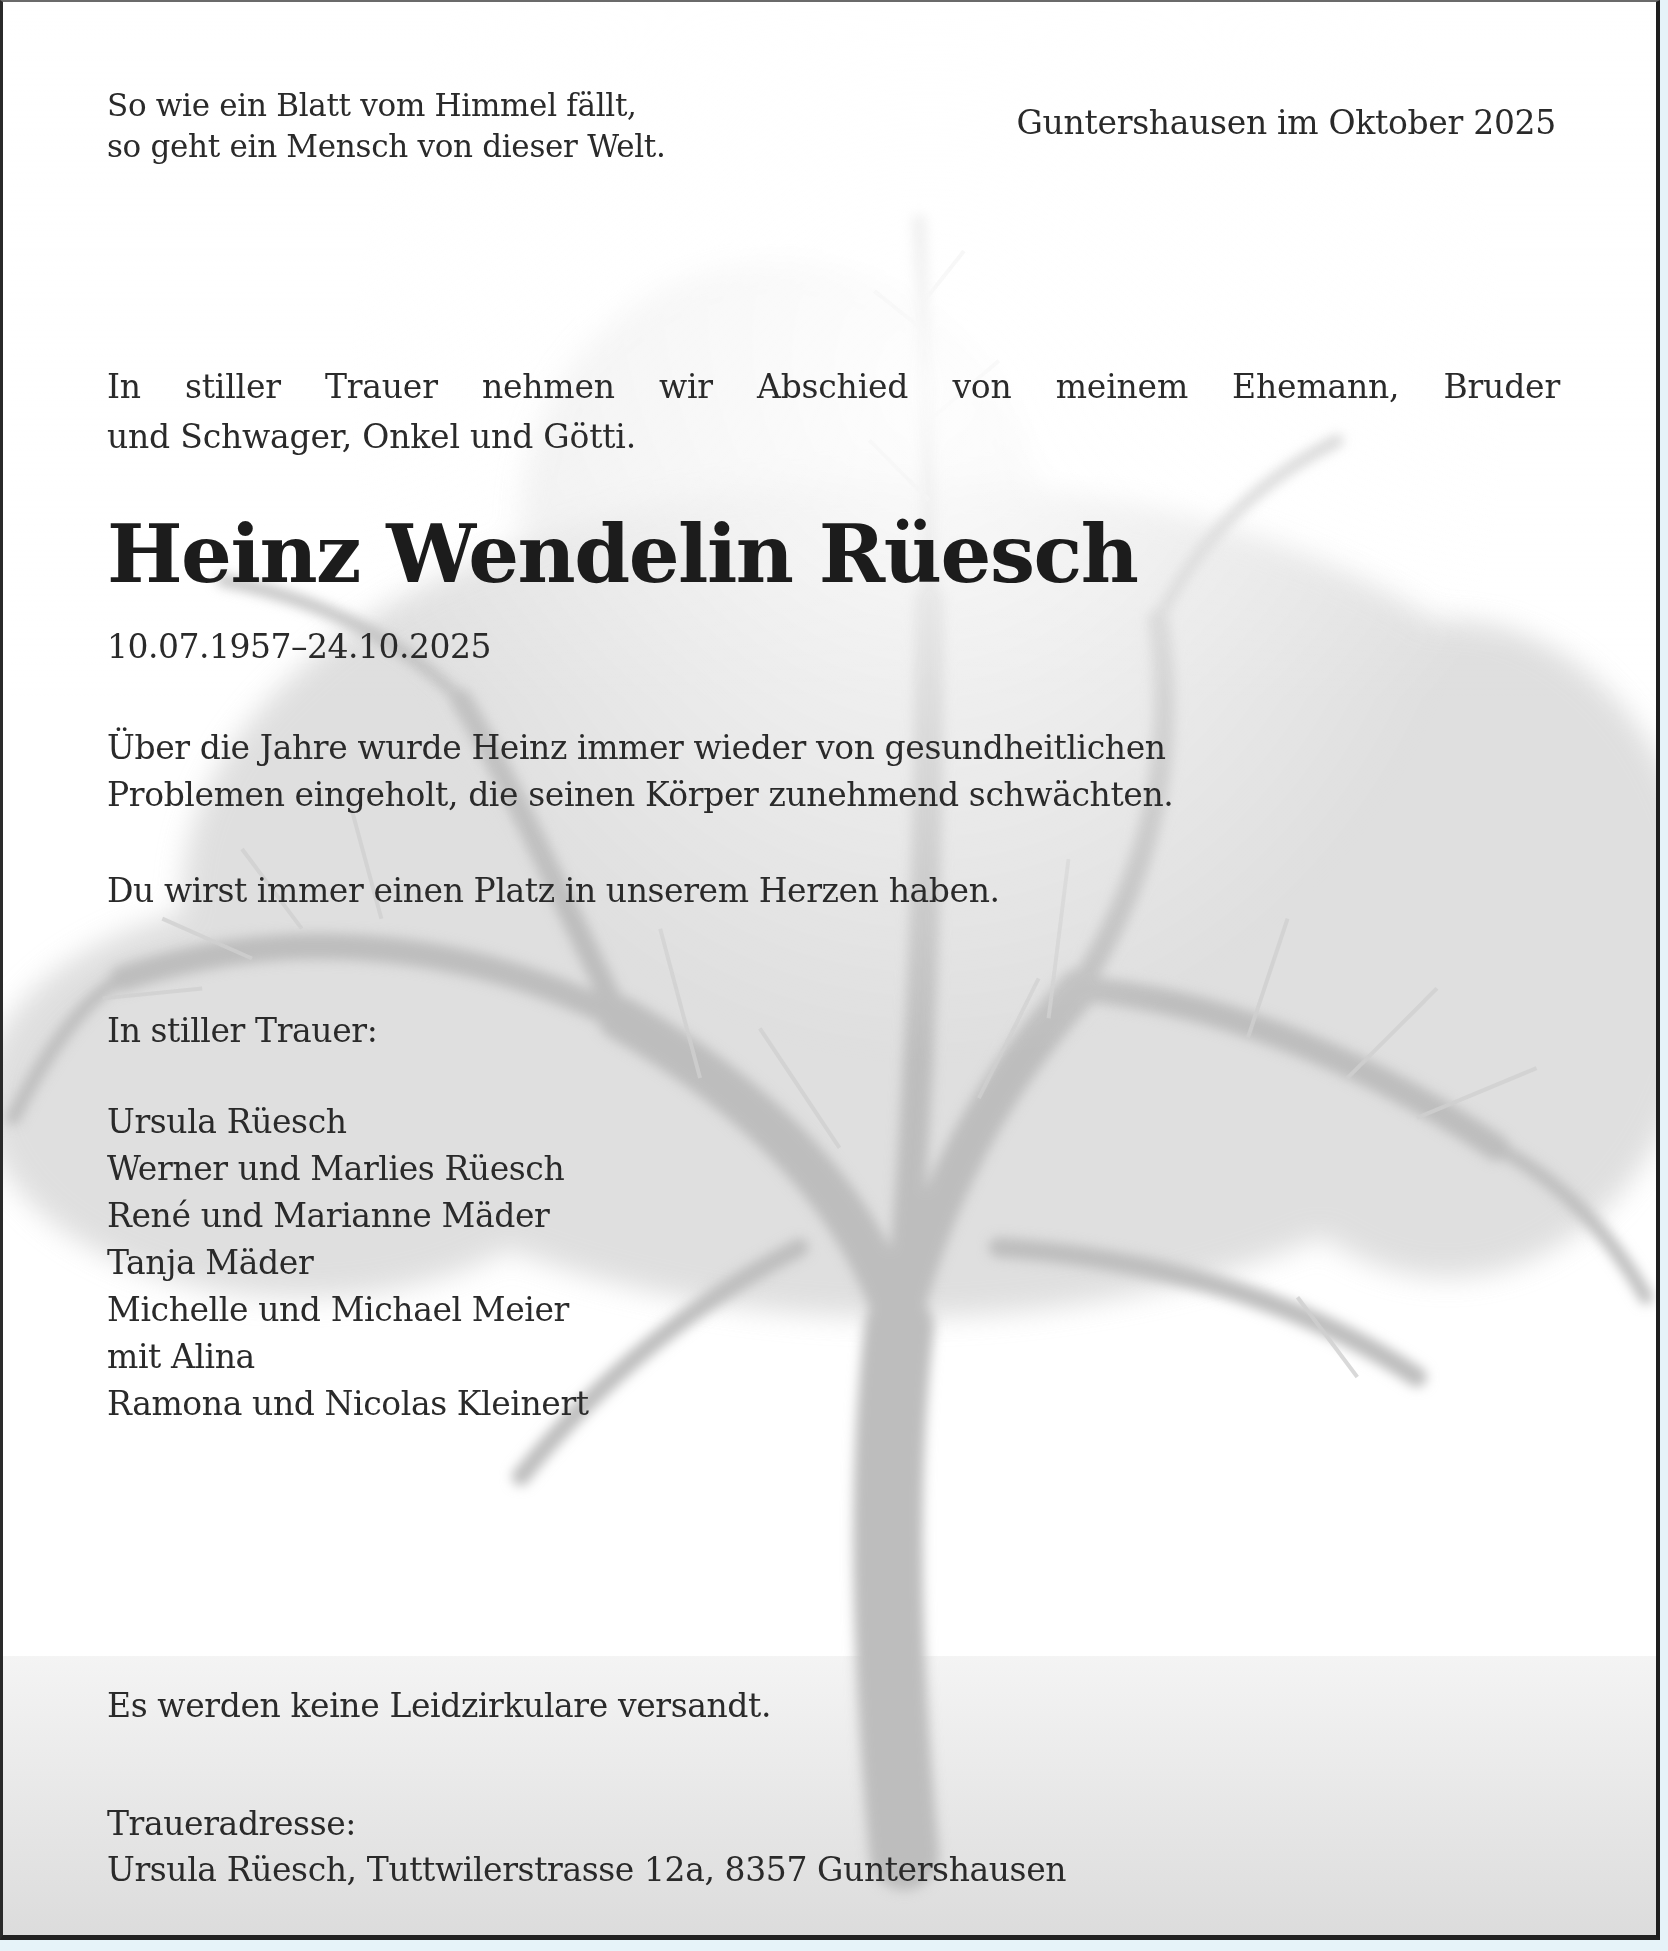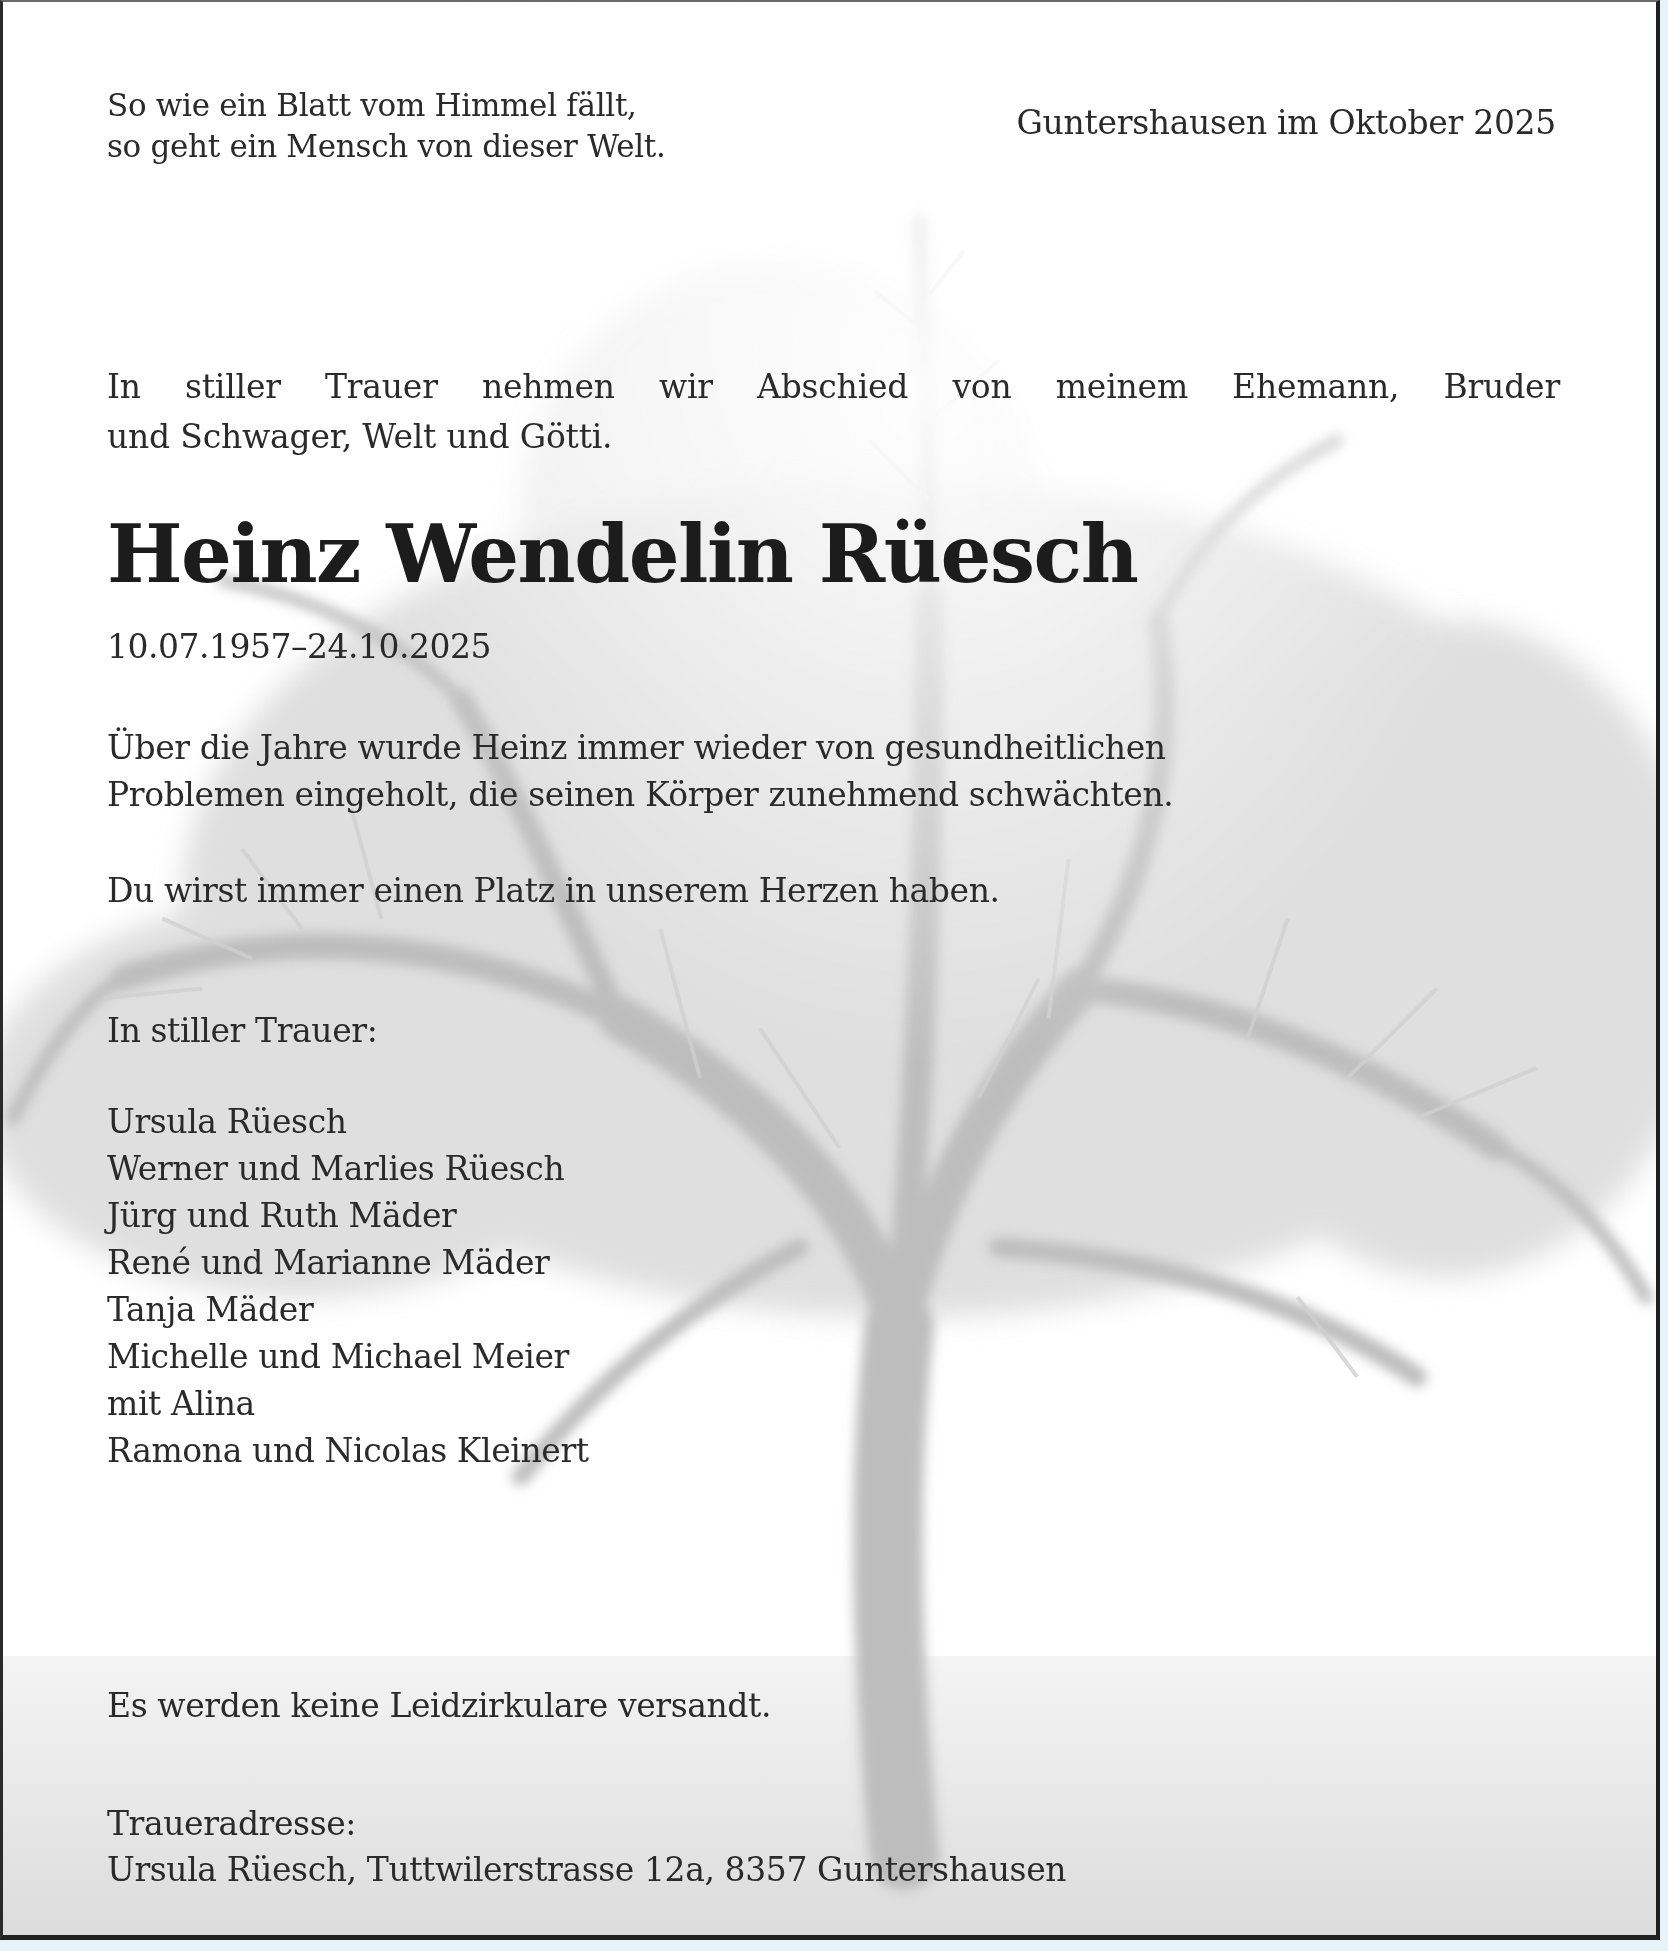--- a/index.html
+++ b/index.html
@@ -94,36 +94,35 @@
     <rect x="0" y="0" width="1660" height="1940" fill="url(#glow)"></rect>
     <rect x="0" y="0" width="1660" height="700" fill="url(#fog)"></rect>
   </svg>
 
   <div class="txt motto" style="top:88px;">So wie ein Blatt vom Himmel fällt,</div>
   <div class="txt motto" style="top:129px;">so geht ein Mensch von dieser Welt.</div>
 
   <div class="txt place">Guntershausen im Oktober 2025</div>
 
   <div class="txt intro justify" style="top:368px;">In stiller Trauer nehmen wir Abschied von meinem Ehemann, Bruder</div>
-  <div class="txt intro" style="top:418px;">und Schwager, Welt und Götti.</div>
+  <div class="txt intro" style="top:418px;">und Schwager, Onkel und Götti.</div>
 
   <div class="txt name">Heinz Wendelin Rüesch</div>
   <div class="txt dates">10.07.1957–24.10.2025</div>
 
   <div class="txt para" style="top:729px;">Über die Jahre wurde Heinz immer wieder von gesundheitlichen</div>
   <div class="txt para" style="top:776px;">Problemen eingeholt, die seinen Körper zunehmend schwächten.</div>
 
   <div class="txt para" style="top:872px;">Du wirst immer einen Platz in unserem Herzen haben.</div>
 
   <div class="txt para" style="top:1004px;margin-top:8px;">In stiller Trauer:</div>
 
   <div class="txt list">
     <div>Ursula Rüesch</div>
     <div>Werner und Marlies Rüesch</div>
-    <div>Jürg und Ruth Mäder</div>
     <div>René und Marianne Mäder</div>
     <div>Tanja Mäder</div>
     <div>Michelle und Michael Meier</div>
     <div>mit Alina</div>
     <div>Ramona und Nicolas Kleinert</div>
   </div>
 
   <div class="txt para" style="top:1687px;text-align:center;">Es werden keine Leidzirkulare versandt.</div>
 
   <div class="txt para" style="top:1805px;">Traueradresse:</div>

